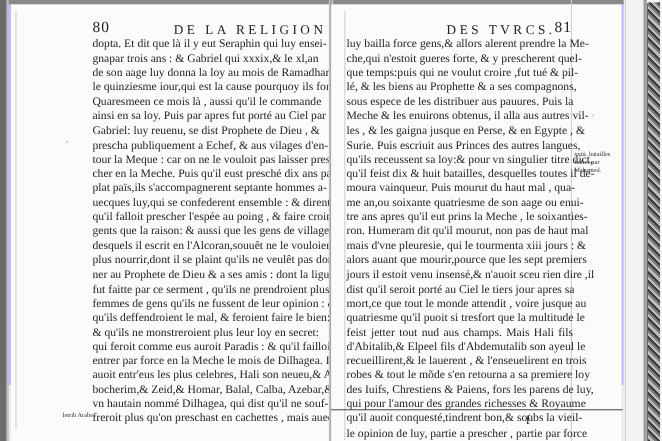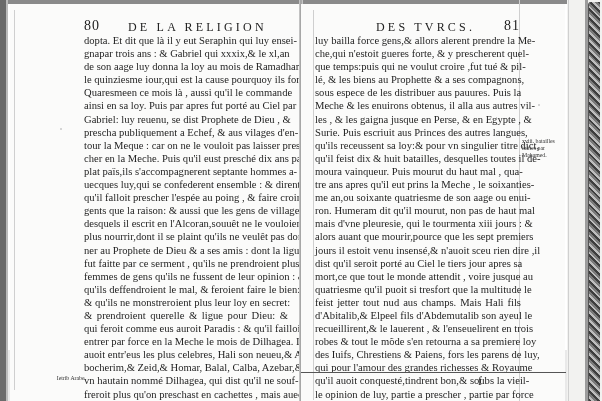--- a/index.html
+++ b/index.html
@@ -1,35 +1,35 @@
 <!DOCTYPE html>
 <html><head>
   <meta charset="utf-8">
   <style>
     * { margin: 0; padding: 0; box-sizing: border-box; }
     html, body { width: 602px; height: 401px; overflow: hidden; background: #e9e9e9; }
     body { position: relative; font-family: "Liberation Serif", "DejaVu Serif", serif; color: #222; }
-    .scan { position: absolute; left: 0; top: 0; width: 602px; height: 350px; background: #ffffff; }
+    .scan { position: absolute; left: 0; top: 0; width: 602px; height: 350px; background: #c4b5fd; }
     .left-edge { position: absolute; left: 0; top: 0; width: 6px; height: 401px; background: #6b6b6b; }
     .left-edge2 { position: absolute; left: 6px; top: 0; width: 2px; height: 401px; background: #bcbcbc; }
     .top-edge { position: absolute; left: 0; top: 0; width: 602px; height: 4px; background: #8a8a8a; }
     .page { position: absolute; top: 4px; background: #fbfbfa; }
     .page-left { left: 10px; width: 290px; height: 397px; border-right: 1px solid #d8d8d8; }
     .page-right { left: 301px; width: 264px; height: 397px; }
     .gutter { position: absolute; left: 299px; top: 0; width: 4px; height: 401px;
               background: linear-gradient(to right, #cfcfcf, #9a9a9a, #d4d4d4); }
     .rule-v { position: absolute; background: #cfcfcf; width: 1px; }
     .spine { position: absolute; left: 567px; top: 0; width: 35px; height: 401px; background: #f2f2f0; }
     .spine-line { position: absolute; left: 568px; top: 0; width: 1px; height: 401px; background: #d0d0d0; }
     .book-edge { position: absolute; left: 588px; top: 2px; width: 12px; height: 399px;
                  background: repeating-linear-gradient(45deg, #3e3e3e 0 2px, #bdbdbd 2px 4px, #7a7a7a 4px 6px);
                  border-left: 1px solid #555; border-radius: 3px 0 0 0; }
     .book-edge-inner { position: absolute; left: 585px; top: 0; width: 3px; height: 401px; background: #9c9c9c; }
 
-    .header { position: absolute; font-size: 12px; letter-spacing: 3.2px; white-space: nowrap; }
+    .header { position: absolute; font-size: 12px; letter-spacing: 3.2px; white-space: nowrap; margin-left: 30px; }
     .pnum { position: absolute; font-size: 14px; letter-spacing: 1px; }
 
     .text { position: absolute; font-size: 10.6px; line-height: 13.1px; text-align: justify; color: #1e1e1e; }
     .text .ln { display: block; white-space: nowrap; text-align-last: justify; }
     .text-left { left: 84px; top: 34px; width: 204px; }
     .text-right { left: 315px; top: 34px; width: 206px; }
 
     .margin-note { position: absolute; font-size: 5.8px; line-height: 7px; color: #333; }
     .note-right { left: 522px; top: 138px; width: 46px; }
     .note-left { left: 44px; top: 375px; width: 42px; text-align: right; white-space: nowrap; }
@@ -66,21 +66,20 @@
       <span class="ln">uecques luy,qui se confederent ensemble : &amp; dirent,</span>
       <span class="ln">qu'il falloit prescher l'espée au poing , &amp; faire croire</span>
       <span class="ln">gents que la raison: &amp; aussi que les gens de village,</span>
       <span class="ln">desquels il escrit en l'Alcoran,souuêt ne le vouloient</span>
       <span class="ln">plus nourrir,dont il se plaint qu'ils ne veulêt pas don-</span>
       <span class="ln">ner au Prophete de Dieu &amp; a ses amis : dont la ligue,</span>
       <span class="ln">fut faitte par ce serment , qu'ils ne prendroient plus</span>
       <span class="ln">femmes de gens qu'ils ne fussent de leur opinion : &amp;</span>
       <span class="ln">qu'ils deffendroient le mal, &amp; feroient faire le bien:</span>
       <span class="ln">&amp; qu'ils ne monstreroient plus leur loy en secret:</span>
-      <span class="ln">&amp; prendroient querelle &amp; ligue pour Dieu: &amp;</span>
       <span class="ln">qui feroit comme eus auroit Paradis : &amp; qu'il failloit</span>
       <span class="ln">entrer par force en la Meche le mois de Dilhagea. Il y</span>
       <span class="ln">auoit entr'eus les plus celebres, Hali son neueu,&amp; A-</span>
       <span class="ln">bocherim,&amp; Zeid,&amp; Homar, Balal, Calba, Azebar,&amp;</span>
       <span class="ln">vn hautain nommé Dilhagea, qui dist qu'il ne souf-</span>
       <span class="ln">freroit plus qu'on preschast en cachettes , mais auec</span>
     </div>
   <div class="margin-note note-left">Ietrib Arabe.</div>
 
   <div class="gutter"></div>
@@ -97,22 +96,22 @@
       <span class="ln">che,qui n'estoit gueres forte, &amp; y prescherent quel-</span>
       <span class="ln">que temps:puis qui ne voulut croire ,fut tué &amp; pil-</span>
       <span class="ln">lé, &amp; les biens au Prophette &amp; a ses compagnons,</span>
       <span class="ln">sous espece de les distribuer aus pauures. Puis la</span>
       <span class="ln">Meche &amp; les enuirons obtenus, il alla aus autres vil-</span>
       <span class="ln">les , &amp; les gaigna jusque en Perse, &amp; en Egypte , &amp;</span>
       <span class="ln">Surie. Puis escriuit aus Princes des autres langues,</span>
       <span class="ln">qu'ils receussent sa loy:&amp; pour vn singulier titre dict,</span>
       <span class="ln">qu'il feist dix &amp; huit batailles, desquelles toutes il de-</span>
       <span class="ln">moura vainqueur. Puis mourut du haut mal , qua-</span>
+      <span class="ln">me an,ou soixante quatriesme de son aage ou enui-</span>
       <span class="ln">tre ans apres qu'il eut prins la Meche , le soixanties-</span>
-      <span class="ln">me an,ou soixante quatriesme de son aage ou enui-</span>
       <span class="ln">ron. Humeram dit qu'il mourut, non pas de haut mal</span>
       <span class="ln">mais d'vne pleuresie, qui le tourmenta xiii jours : &amp;</span>
       <span class="ln">alors auant que mourir,pource que les sept premiers</span>
       <span class="ln">jours il estoit venu insensé,&amp; n'auoit sceu rien dire ,il</span>
       <span class="ln">dist qu'il seroit porté au Ciel le tiers jour apres sa</span>
       <span class="ln">mort,ce que tout le monde attendit , voire jusque au</span>
       <span class="ln">quatriesme qu'il puoit si tresfort que la multitude le</span>
       <span class="ln">feist jetter tout nud aus champs. Mais Hali fils</span>
       <span class="ln">d'Abitalib,&amp; Elpeel fils d'Abdemutalib son ayeul le</span>
       <span class="ln">recueillirent,&amp; le lauerent , &amp; l'enseuelirent en trois</span>

